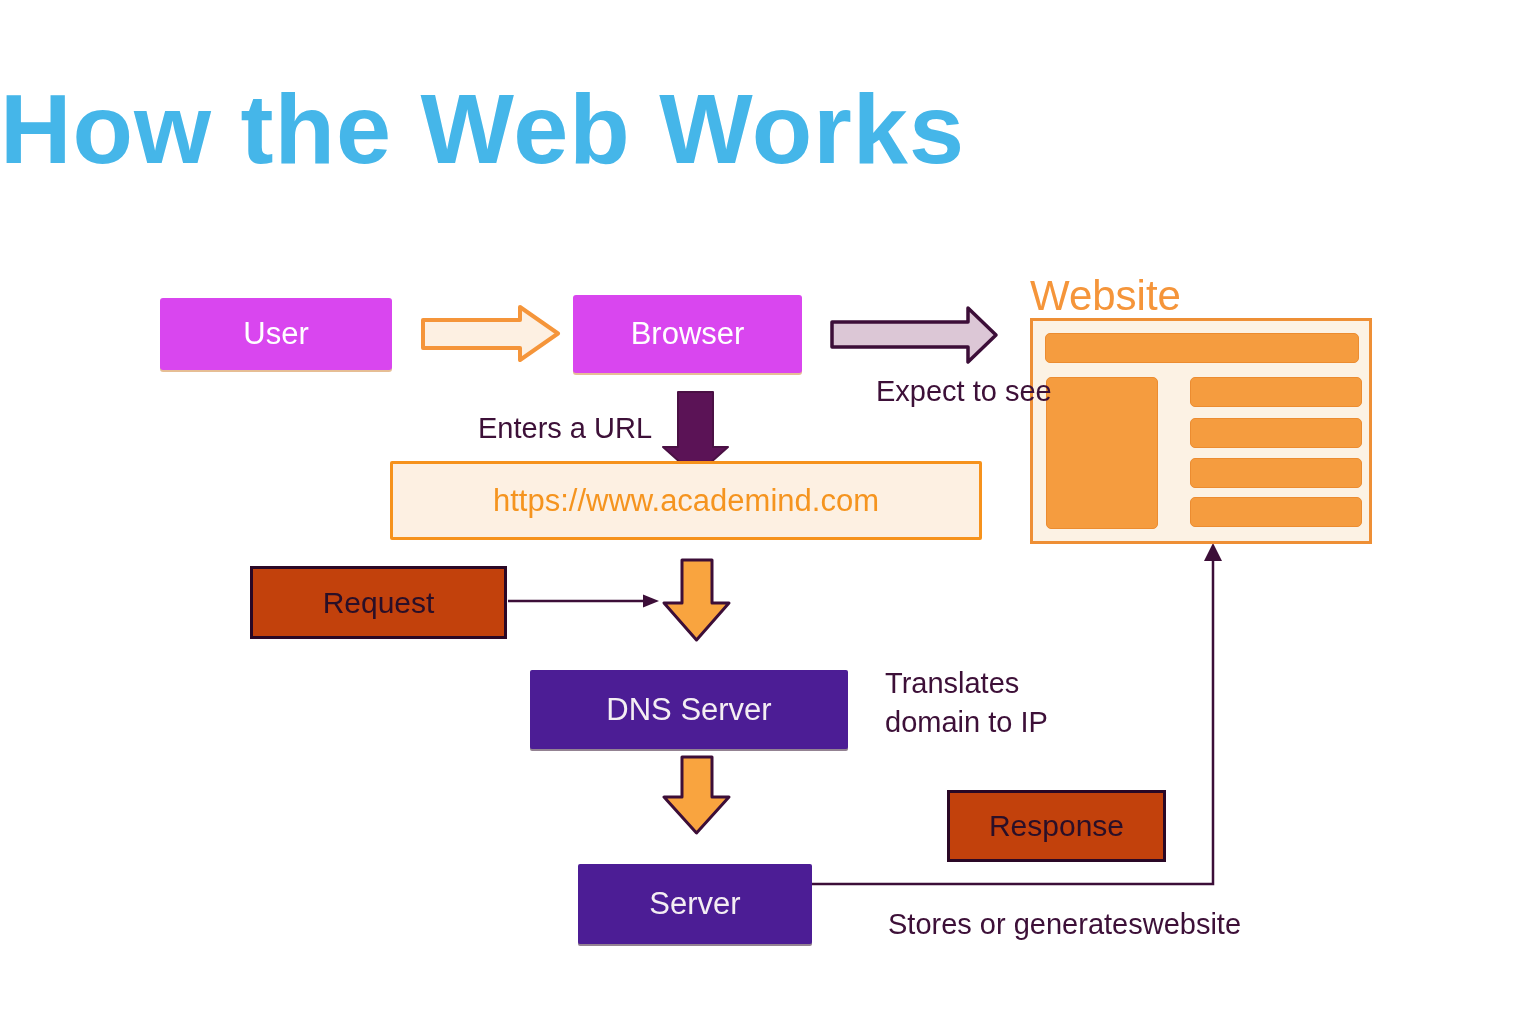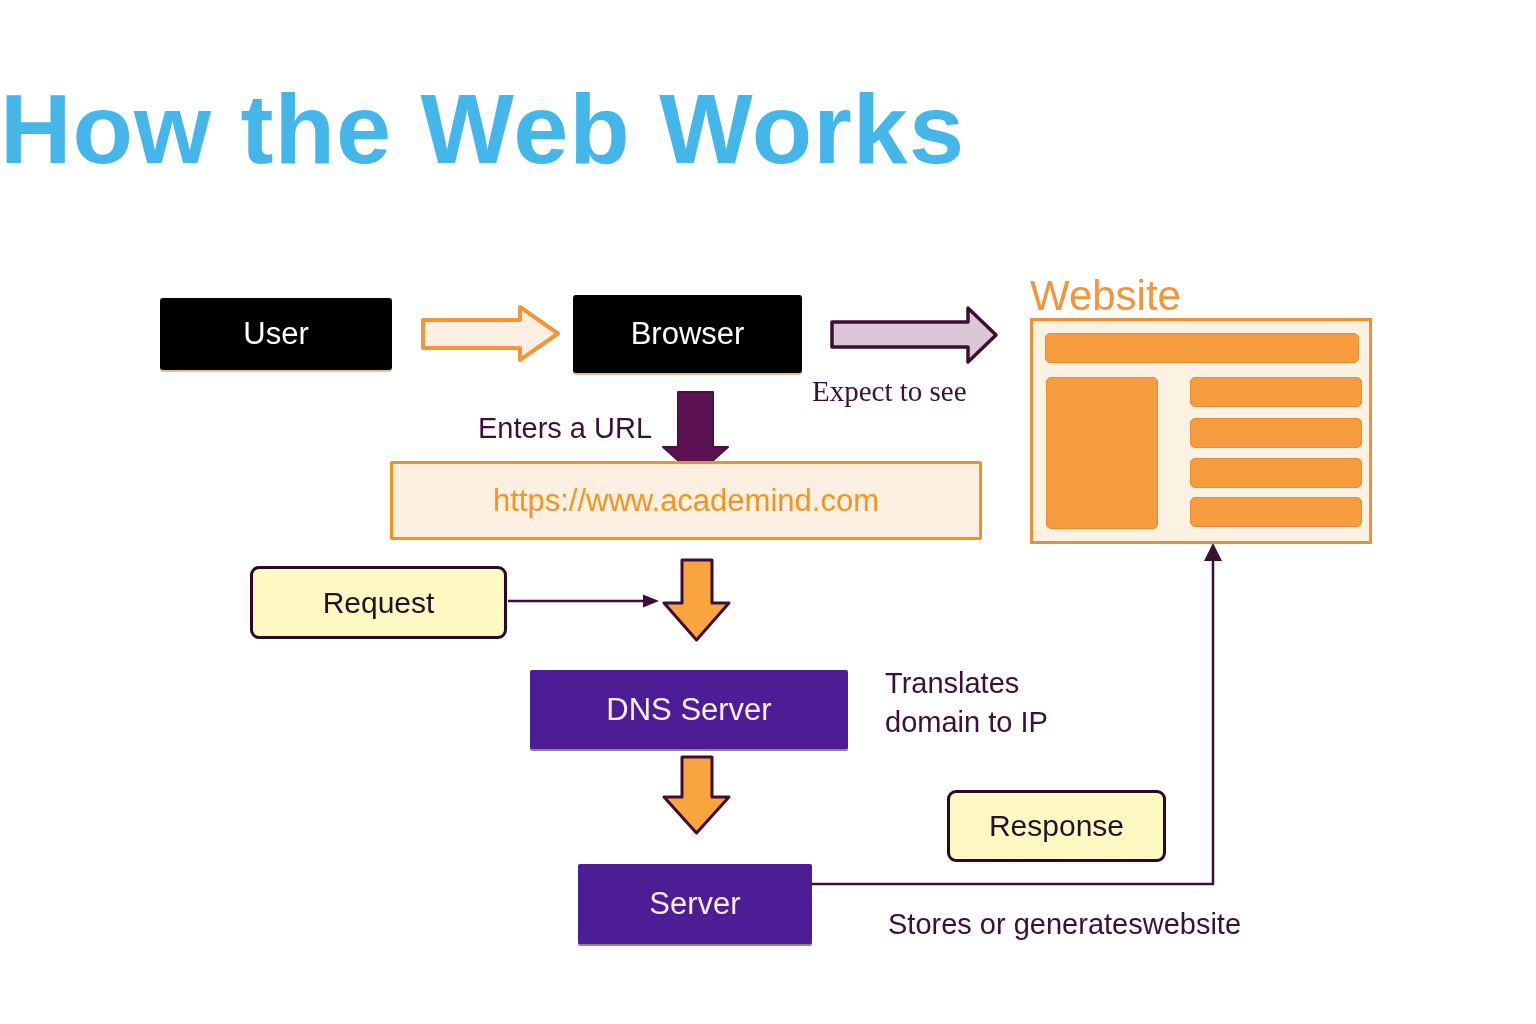--- a/index.html
+++ b/index.html
@@ -18,39 +18,39 @@
     letter-spacing:1px;
     color:#45b6e9;
     margin:0;
   }
   .node{
     position:absolute;
     display:flex;align-items:center;justify-content:center;
     box-sizing:border-box;
   }
   .node-orange{
-    background:#000000;
+    background:#d946ef;
     color:#ffffff;
     border-radius:3px;
     box-shadow:0 2px 0 rgba(200,110,20,.45);
     font-size:31px;
   }
   .node-purple{
     background:#4c1d95;
     color:#f4eef3;
     border-radius:2px;
     box-shadow:0 2px 0 rgba(40,5,38,.5);
     font-size:31px;
     margin-top:17px;
   }
   .node-yellow{
-    background:#fef9c3;
+    background:#c2410c;
     color:#2a0f28;
     border:3px solid #2a0826;
-    border-radius:9px;
+    border-radius:0;
     font-size:30px;
   }
   .url-box{
     position:absolute;
     left:390px;top:461px;width:592px;height:79px;
     background:#fdf0e2;
     border:3px solid #f6921c;
     border-radius:2px;
     box-sizing:border-box;
     display:flex;align-items:center;justify-content:center;
@@ -134,21 +134,21 @@
     <div class="wblock w-bar"></div>
     <div class="wblock w-left"></div>
     <div class="wblock w-row w-row1"></div>
     <div class="wblock w-row w-row2"></div>
     <div class="wblock w-row w-row3"></div>
     <div class="wblock w-row w-row4"></div>
   </div>
 
   <div class="annotation" style="left:478px;top:412px;">Enters a URL</div>
 
-  <div class="annotation" style="left:812px;top:375px;font-family:Liberation Serif, serif;">Expect to see</div>
+  <div class="annotation" style="left:876px;top:375px;">Expect to see</div>
 
   <div class="url-box">
     <span>https://www.academind.com</span>
   </div>
 
   <div class="node node-yellow" style="left:250px;top:566px;width:257px;height:73px;">
     <span>Request</span>
   </div>
 
   <div class="node node-purple" style="left:530px;top:653px;width:318px;height:79px;">

